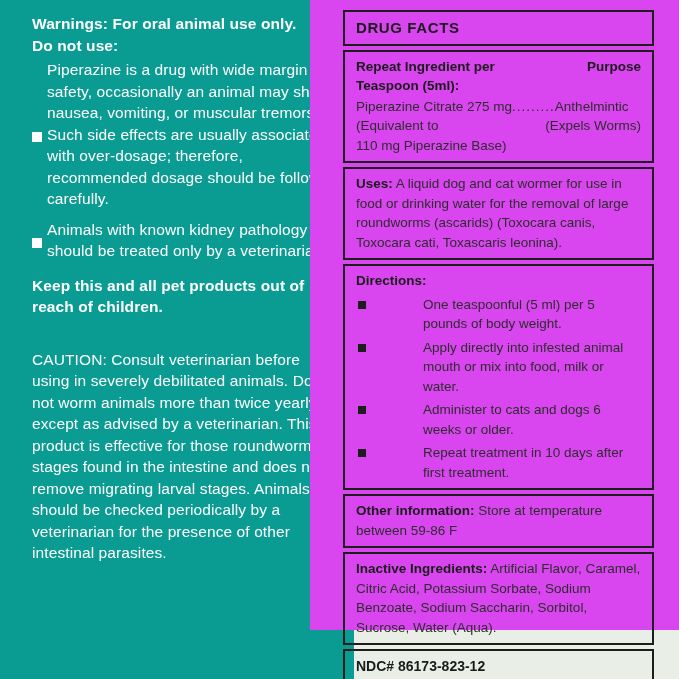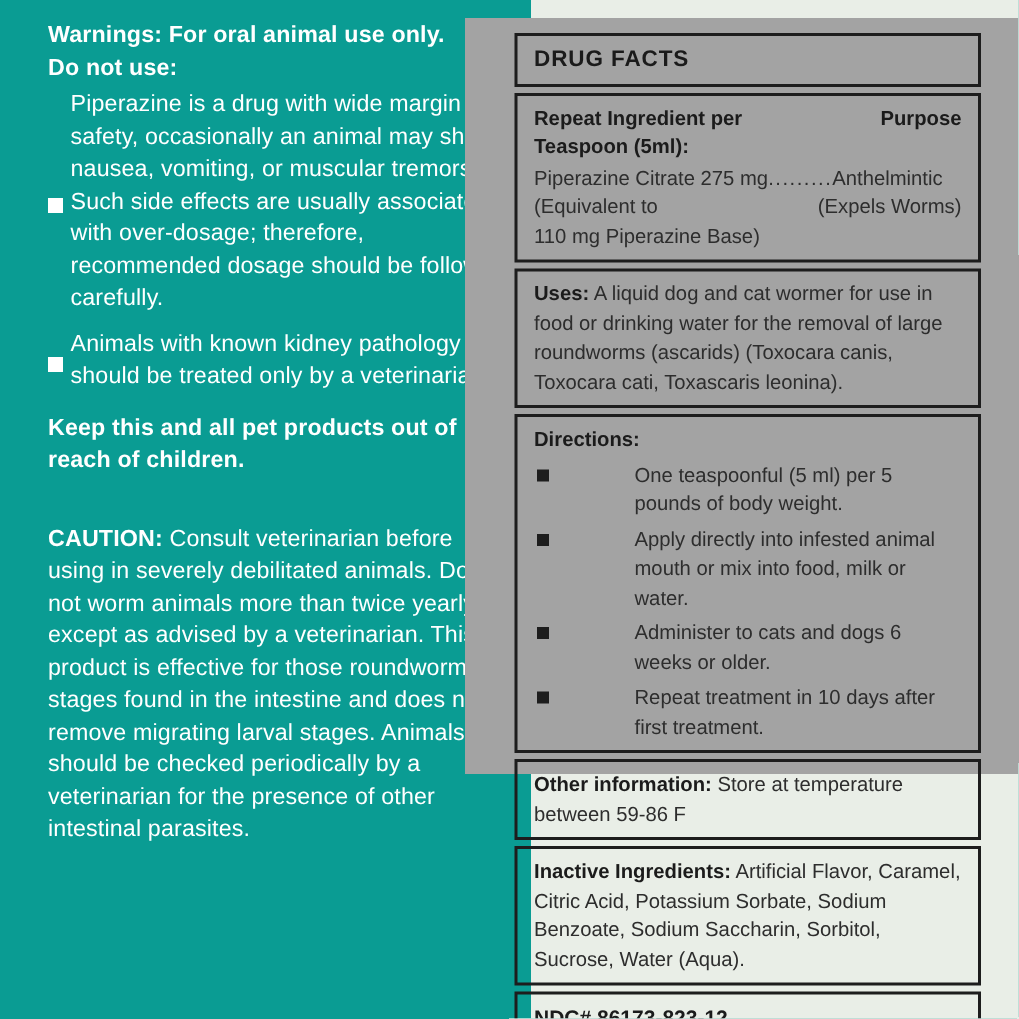--- a/index.html
+++ b/index.html
@@ -44,29 +44,29 @@
     margin: 6px 5px 0 0;
   }
   .keep-out {
     font-weight: bold;
     margin-top: 13px;
   }
   .caution {
     margin-top: 31px;
     line-height: 21.5px;
   }
-  .caution b { font-weight: bold; }
+  .caution b { font-weight: normal; }
 
   
   .right-panel {
     position: absolute;
-    left: 310px; top: 12px;
+    left: 310px; top: 0;
     width: 369px;
-    height: 504px;
-    background: #a3a3a3;
+    height: 630px;
+    background: #d946ef;
   }
   .df-box {
     position: absolute;
     left: 33px; top: 10px;
     width: 311px;
   }
   .df-sec {
     box-sizing: border-box;
     border: 2px solid #1d1d1d;
     margin-bottom: 4px;

